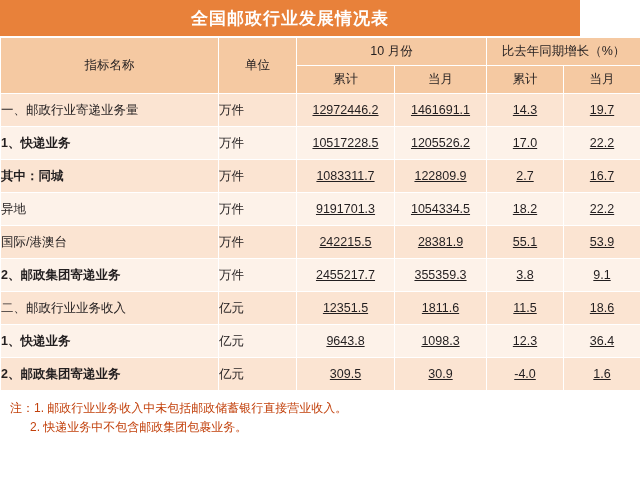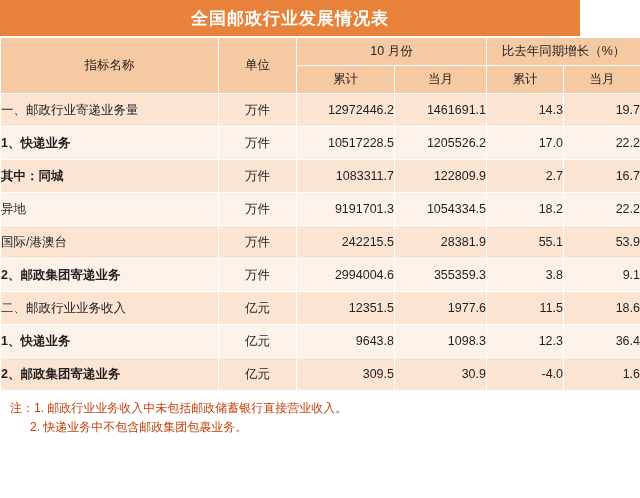--- a/index.html
+++ b/index.html
@@ -67,25 +67,26 @@
     background: #fbe4d2;
   }
   tbody tr.alt td {
     background: #fdf2e9;
   }
   td.label {
     text-align: left;
     padding-left: 10px;
   }
   td.unit {
+    text-align: left;
+  }
+  td.num {
     text-align: center;
-  }
-  td.num {
-    text-align: right;
     padding-right: 14px;
+    text-decoration: underline;
   }
   .indent-1 { padding-left: 22px; font-weight: bold; }
   .indent-2 { padding-left: 34px; }
   .indent-3 { padding-left: 58px; }
   .notes {
     padding: 8px 0 0 10px;
     font-size: 12px;
     color: #c2410c;
     line-height: 1.55;
   }
@@ -163,30 +164,30 @@
         <td class="label indent-2">国际/港澳台</td>
         <td class="unit">万件</td>
         <td class="num">242215.5</td>
         <td class="num">28381.9</td>
         <td class="num">55.1</td>
         <td class="num">53.9</td>
       </tr>
       <tr class="alt">
         <td class="label indent-1">2、邮政集团寄递业务</td>
         <td class="unit">万件</td>
-        <td class="num">2994004.6</td>
+        <td class="num">2455217.7</td>
         <td class="num">355359.3</td>
         <td class="num">3.8</td>
         <td class="num">9.1</td>
       </tr>
       <tr>
         <td class="label">二、邮政行业业务收入</td>
         <td class="unit">亿元</td>
         <td class="num">12351.5</td>
-        <td class="num">1977.6</td>
+        <td class="num">1811.6</td>
         <td class="num">11.5</td>
         <td class="num">18.6</td>
       </tr>
       <tr class="alt">
         <td class="label indent-1">1、快递业务</td>
         <td class="unit">亿元</td>
         <td class="num">9643.8</td>
         <td class="num">1098.3</td>
         <td class="num">12.3</td>
         <td class="num">36.4</td>

